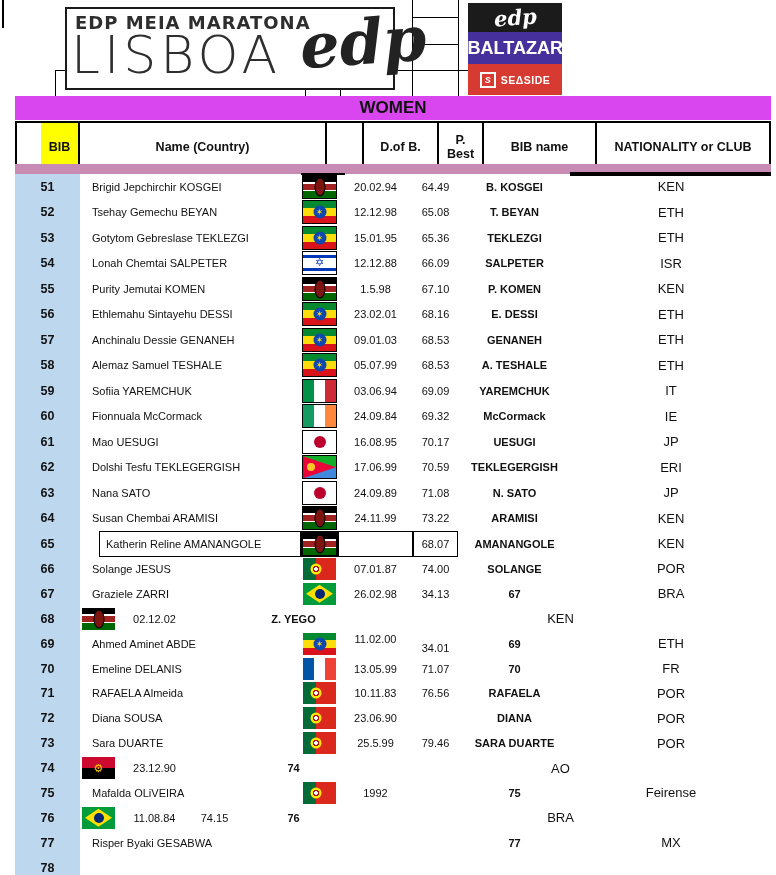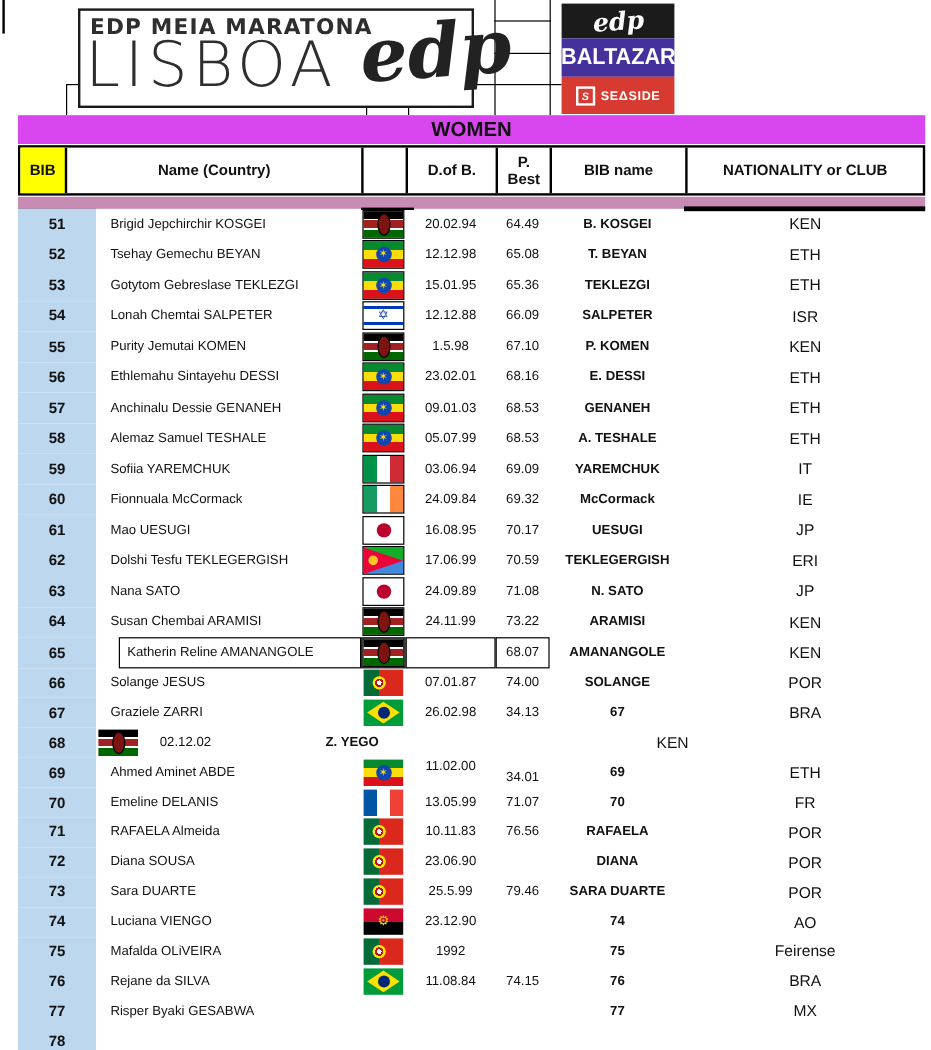--- a/index.html
+++ b/index.html
@@ -23,22 +23,22 @@
   .sp-purple{height:32px;background:#46309c;display:flex;align-items:center;justify-content:center;}
   .sp-purple span{color:#fff;font-weight:800;font-size:19px;letter-spacing:0;transform:scaleX(.95);white-space:nowrap;}
   .sp-red{height:31px;background:#d63a31;display:flex;align-items:center;justify-content:center;gap:5px;}
   .sp-icon{width:12px;height:12px;border:2px solid #fff;display:flex;align-items:center;justify-content:center;
            color:#fff;font-size:9px;font-weight:700;font-style:italic;}
   .sp-seaside{color:#fff;font-size:10.5px;font-weight:700;letter-spacing:.5px;}
 
   
   .women-bar{position:absolute;left:15px;top:96px;width:756px;height:24px;background:#d946ef;
              display:flex;align-items:center;justify-content:center;font-size:17px;font-weight:700;color:#111;}
-  .header-row{position:absolute;left:15px;top:121px;width:756px;height:42px;border:2px solid #000;
-              background:#fff;display:flex;box-sizing:border-box;}
+  .header-row{position:absolute;left:15px;top:121px;width:756px;height:52px;border:2px solid #000;
+              background:#fff;display:flex;box-sizing:border-box;padding-left:24px;}
   .hcell{border-right:2px solid #000;display:flex;flex-direction:column;align-items:center;justify-content:center;
          font-weight:700;font-size:12.5px;line-height:1.15;text-align:center;flex:none;}
   .h-bib{width:37px;background:#ffff00;}
   .h-name{width:245px;}
   .h-flag{width:35px;}
   .h-dob{width:73px;}
   .h-pb{width:43px;}
   .h-bibname{width:111px;}
   .h-nat{flex:1;border-right:none;border-radius:10px;}
   .pink-strip{position:absolute;left:15px;top:164px;width:756px;height:10px;background:#c88bb3;}
@@ -398,21 +398,20 @@
         <div class="cell c-flagcell">
           <div class="flag f-portugal"></div>
         </div>
         <div class="cell c-dob">25.5.99</div>
         <div class="cell c-pb">79.46</div>
         <div class="cell c-bibname">SARA DUARTE</div>
         <div class="cell c-nat">POR</div>
       </div>
       <div class="row">
         <div class="cell c-bib">74</div>
-        <div class="cell c-name">Luciana VIENGO</div>
         <div class="cell c-flagcell">
           <div class="flag f-angola"></div>
         </div>
         <div class="cell c-dob">23.12.90</div>
         <div class="cell c-pb"></div>
         <div class="cell c-bibname">74</div>
         <div class="cell c-nat">AO</div>
       </div>
       <div class="row">
         <div class="cell c-bib">75</div>
@@ -420,21 +419,20 @@
         <div class="cell c-flagcell">
           <div class="flag f-portugal"></div>
         </div>
         <div class="cell c-dob">1992</div>
         <div class="cell c-pb"></div>
         <div class="cell c-bibname">75</div>
         <div class="cell c-nat">Feirense</div>
       </div>
       <div class="row">
         <div class="cell c-bib">76</div>
-        <div class="cell c-name">Rejane da SILVA</div>
         <div class="cell c-flagcell">
           <div class="flag f-brazil"></div>
         </div>
         <div class="cell c-dob">11.08.84</div>
         <div class="cell c-pb">74.15</div>
         <div class="cell c-bibname">76</div>
         <div class="cell c-nat">BRA</div>
       </div>
       <div class="row">
         <div class="cell c-bib">77</div>

